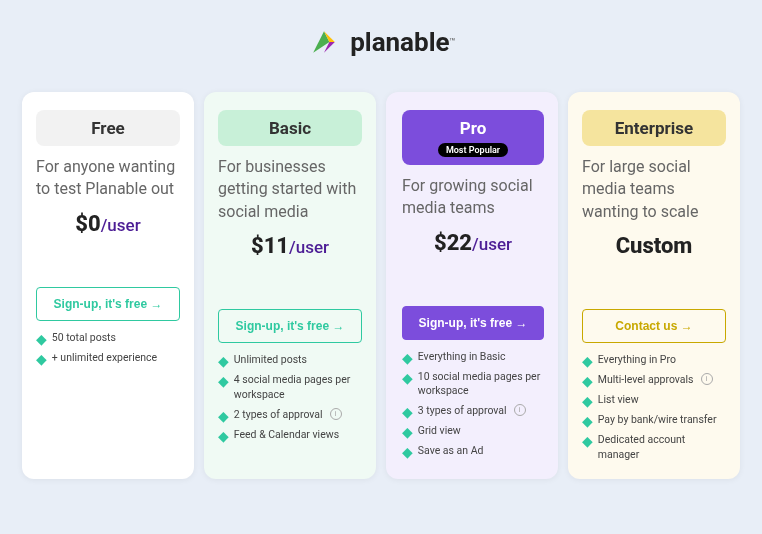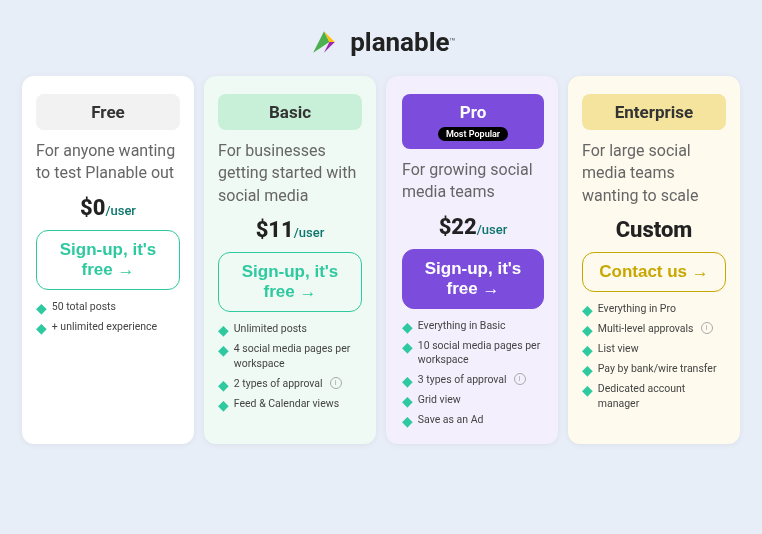--- a/index.html
+++ b/index.html
@@ -10,21 +10,21 @@
       height: 534px;
       display: flex;
       flex-direction: column;
       align-items: center;
       padding: 24px 20px 20px;
     }
     .logo-area {
       display: flex;
       align-items: center;
       gap: 8px;
-      margin-bottom: 16px;
+      margin-bottom: 32px;
     }
     .logo-icon {
       width: 36px;
       height: 36px;
     }
     .logo-text {
       font-size: 26px;
       font-weight: 700;
       color: #222;
     }
@@ -90,33 +90,34 @@
       min-height: 32px;
     }
 
     .plan-price {
       font-size: 22px;
       font-weight: 800;
       color: #222;
       text-align: center;
     }
     .plan-price span {
-      font-size: 13px;
+      font-size: 17px;
       font-weight: 500;
-      color: #0f766e;
+      color: #4c1d95;
     }
 
     .plan-cta {
-      border-radius: 12px;
+      border-radius: 4px;
       padding: 9px 6px;
-      font-size: 17px;
+      font-size: 12px;
       font-weight: 600;
       cursor: pointer;
       text-align: center;
       border: 1.5px solid;
+      margin-top: 41px;
     }
     .plan-cta.outline-teal {
       border-color: #2fc9a0;
       color: #2fc9a0;
       background: transparent;
     }
     .plan-cta.filled-purple {
       background: #7c4ddc;
       color: #fff;
       border-color: #7c4ddc;

